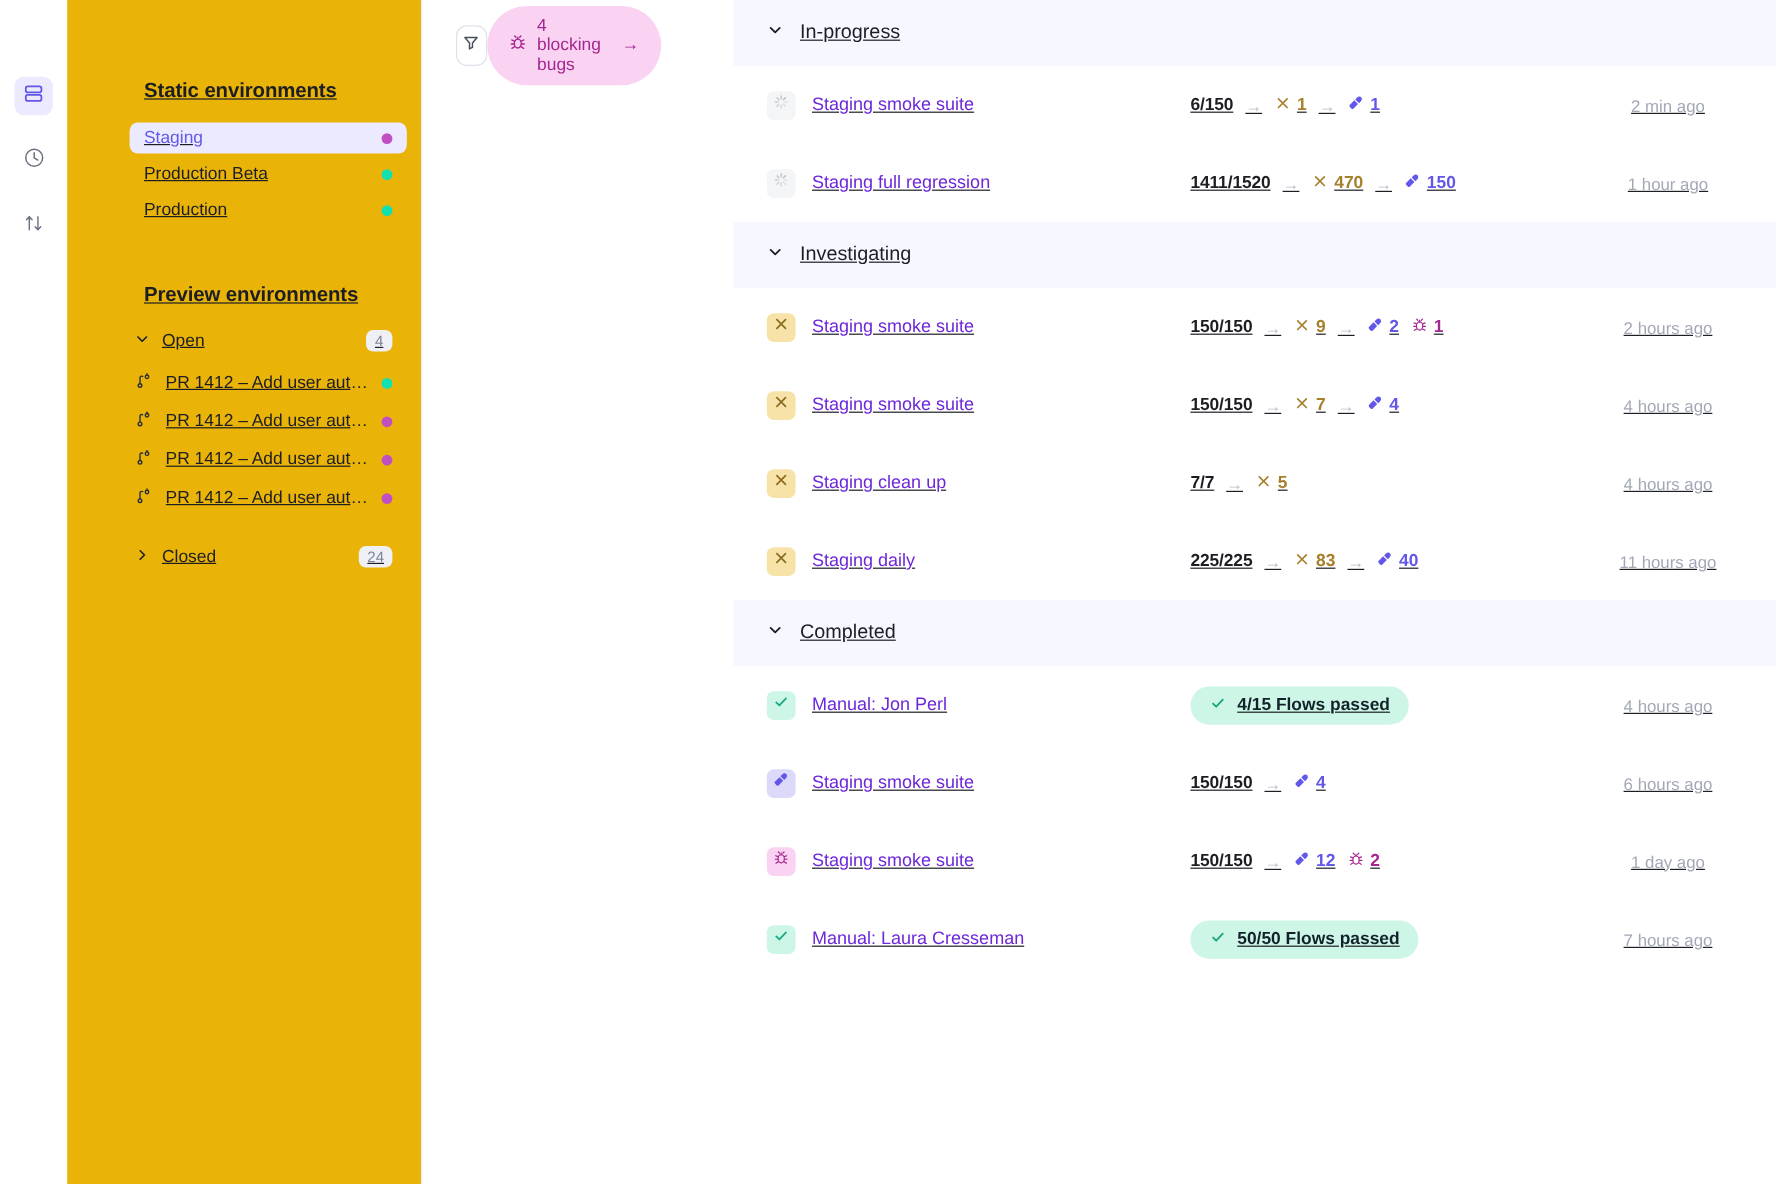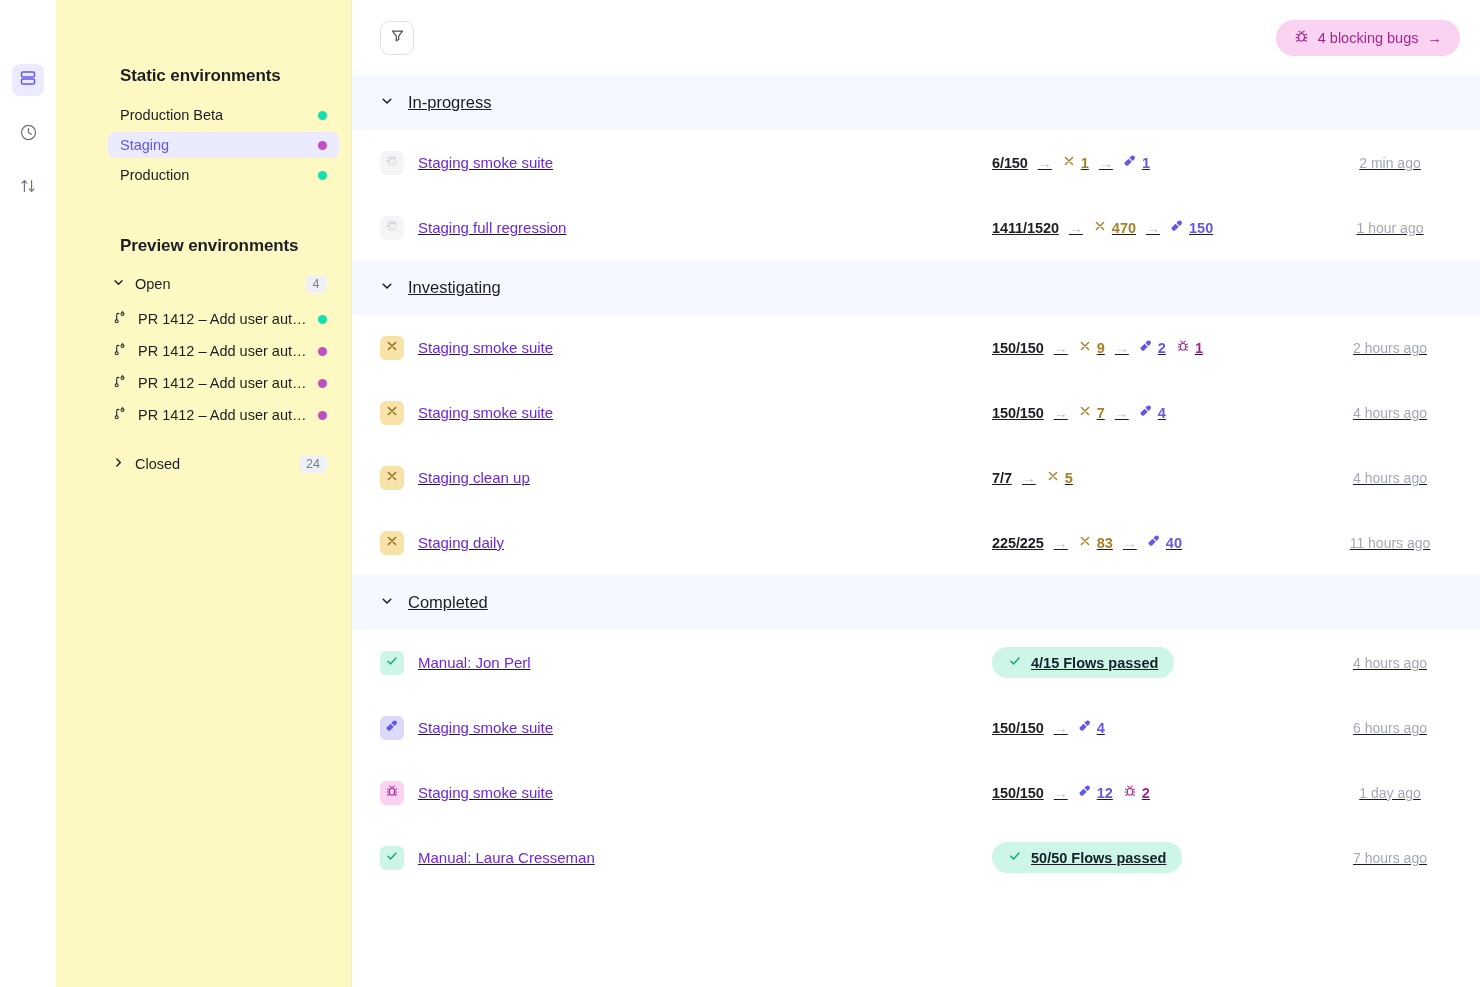--- a/index.html
+++ b/index.html
@@ -24,21 +24,22 @@
     width: 32px; height: 32px; border-radius: 8px;
     display: flex; align-items: center; justify-content: center;
     cursor: pointer;
   }
   .rail-btn.active { background: #eceaff; }
 
   
   .sidebar {
     width: 295px; flex: 0 0 295px;
     padding: 66px 0 0 0;
-    background: #fef9c3;
+    background: #eab308;
+    text-decoration: underline;
   }
   .side-title {
     font-size: 17px; font-weight: 700; letter-spacing: -0.1px;
     padding: 0 24px 16px 64px;
   }
   .side-title.second { padding-top: 44px; padding-bottom: 14px; }
   .env-list { padding: 0 12px 0 52px; }
   .env-item {
     height: 26px; display: flex; align-items: center;
     padding: 0 12px 0 12px; border-radius: 7px;
@@ -68,22 +69,22 @@
   }
   .pr-item .pname {
     flex: 1; white-space: nowrap; overflow: hidden; text-overflow: ellipsis;
     max-width: 205px;
   }
   .closed-row { margin-top: 20px; }
 
   
   .main {
     flex: 1; border-left: 1px solid #e9ebf0;
-    display: flex; flex-direction: column;
-    background: #ffffff; overflow: hidden;
+    display: flex; 
+    background: #ffffff; overflow: hidden; gap: 40px;
   }
   .toolbar {
     height: 75px; flex: 0 0 75px;
     display: flex; align-items: center;
     padding: 0 20px 0 28px;
   }
   .filter-btn {
     width: 34px; height: 34px; border: 1px solid #dfe2ea;
     border-radius: 9px; background: #fff;
     display: flex; align-items: center; justify-content: center;
@@ -178,27 +179,27 @@
           <path d="M6 16V4M6 4L3.4 6.8M6 4l2.6 2.8"></path>
           <path d="M14 4v12m0 0l2.6-2.8M14 16l-2.6-2.8"></path>
         </svg>
       </span>
     </div>
   </div>
 
   <div class="sidebar">
     <div class="side-title">Static environments</div>
     <div class="env-list" id="static-list">
+        <div class="env-item selected">
+          <span class="lbl">Staging</span>
+          <span class="dot" style="background:#c14fc4"></span>
+        </div>
         <div class="env-item">
           <span class="lbl">Production Beta</span>
           <span class="dot" style="background:#13e0b0"></span>
-        </div>
-        <div class="env-item selected">
-          <span class="lbl">Staging</span>
-          <span class="dot" style="background:#c14fc4"></span>
         </div>
         <div class="env-item">
           <span class="lbl">Production</span>
           <span class="dot" style="background:#13e0b0"></span>
         </div>
       </div>
 
     <div class="side-title second">Preview environments</div>
     <div class="env-list">
       <div class="group-row">

